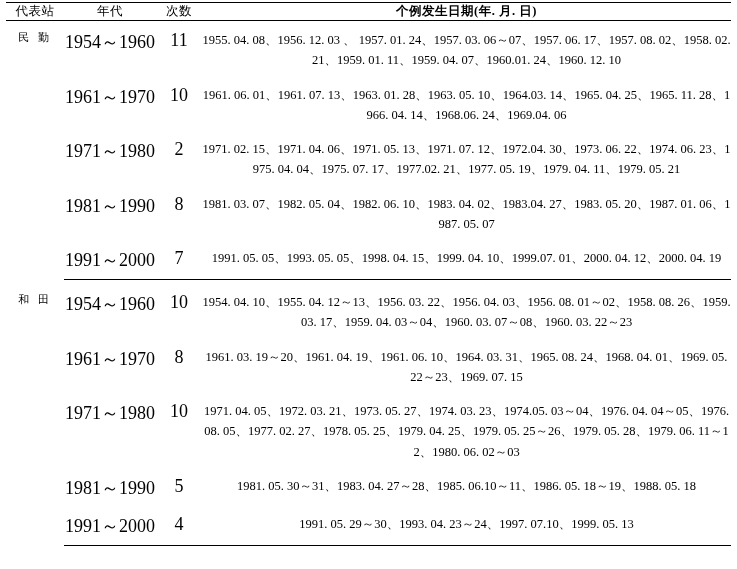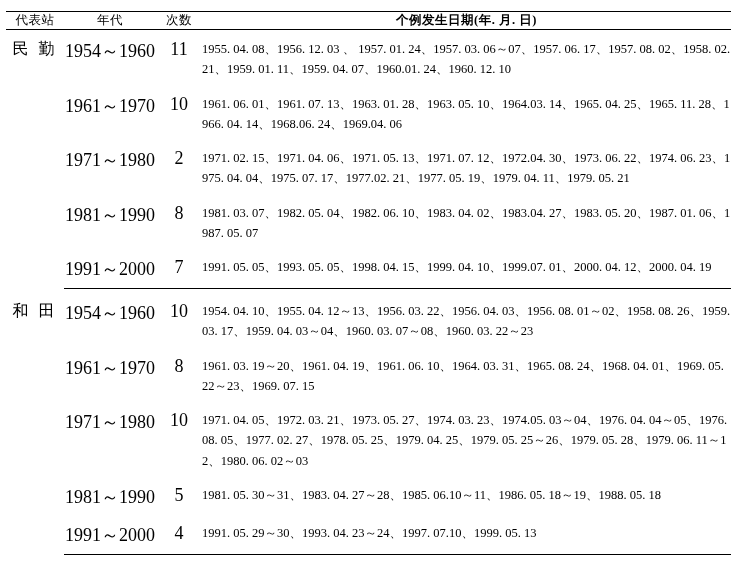--- a/index.html
+++ b/index.html
@@ -12,21 +12,21 @@
     height: 569px;
     font-family: "Liberation Serif", "DejaVu Serif", serif;
     color: #000000;
     overflow: hidden;
   }
   .sheet {
     position: relative;
     width: 737px;
     height: 407px;
     box-sizing: border-box;
-    padding: 11px 6px;
+    padding: 2px 6px;
   }
   table.data-table {
     width: 100%;
     border-collapse: collapse;
     table-layout: fixed;
     font-size: 12.5px;
   }
   table.data-table td, table.data-table th {
     vertical-align: top;
     padding: 0;
@@ -61,35 +61,35 @@
   .rule-bottom {
     border-bottom: 1.6px solid #000;
   }
   tbody tr.group-row > td {
     padding-top: 7px;
     padding-bottom: 7px;
   }
   td.station-cell {
     text-align: center;
     vertical-align: middle;
-    font-size: 16px;
+    font-size: 11px;
     letter-spacing: 3px;
     padding-left: 2px;
   }
   td.decade-cell {
     text-align: center;
     font-size: 18px;
     white-space: nowrap;
   }
   td.count-cell {
     text-align: center;
     font-size: 18px;
   }
   td.dates-cell {
-    text-align: left;
+    text-align: center;
     font-size: 12.5px;
     line-height: 1.62;
     padding-right: 4px;
     word-break: break-all;
   }
   .spacer-row td { height: 2px; padding: 0; }
   .sec-gap td { height: 5px; padding: 0; }
 </style>
 </head>
 <body>

